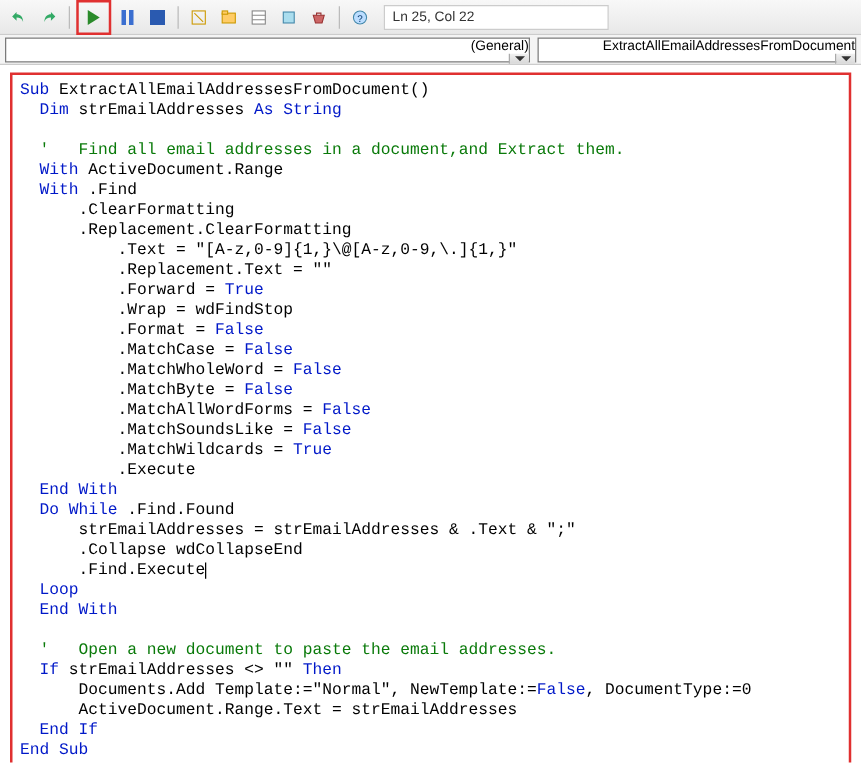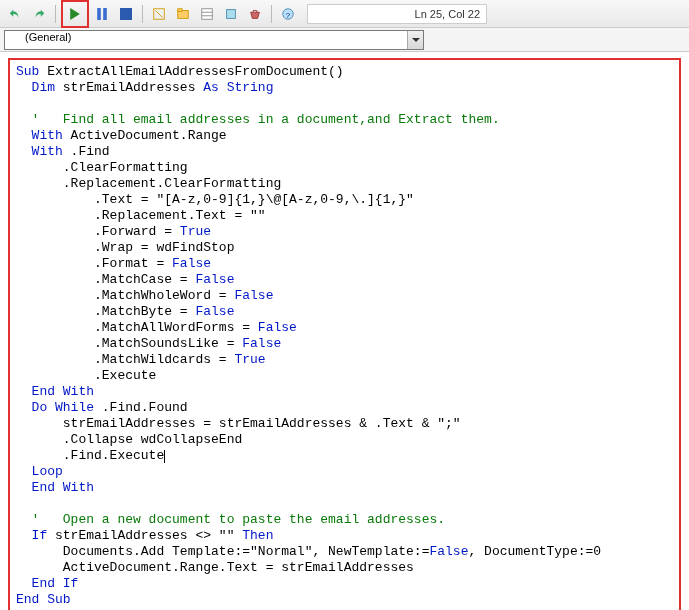--- a/index.html
+++ b/index.html
@@ -35,40 +35,40 @@
   .cursor-pos {
     margin-left: 6px;
     background: #fff;
     border: 1px solid #ccc;
     height: 20px;
     line-height: 18px;
     padding: 0 6px;
     min-width: 180px;
     font-size: 11px;
     color: #333;
-    text-align: right;
   }
   .dropdowns {
     display: flex;
     height: 24px;
     border-bottom: 1px solid #ccc;
     background: #f4f4f4;
     align-items: center;
     padding: 2px 4px;
     gap: 6px;
   }
   .combo {
     display: flex;
-    align-items: flex-start;
+    align-items: flex-end;
     background: #fff;
     border: 1px solid #7a7a7a;
     height: 20px;
     font-size: 11px;
     padding-left: 20px;
     position: relative;
+    flex-direction: column;
   }
   .combo .arrow {
     width: 16px;
     height: 18px;
     background: linear-gradient(#f0f0f0,#d8d8d8);
     border-left: 1px solid #aaa;
     display:flex;align-items:center;justify-content:center;
     margin-left:auto;
   }
   .combo .arrow svg { width:8px;height:8px; }
@@ -167,20 +167,28 @@
         <circle cx="8" cy="8" r="6" fill="#bdf" stroke="#48a"></circle>
         <text x="8" y="12" text-anchor="middle" font-size="9" fill="#036">?</text>
       </svg>
     </div>
   <div class="cursor-pos">Ln 25, Col 22</div>
 </div>
 
 <div class="dropdowns">
   <div class="combo combo-left">
     <span>(General)</span>
+    <div class="arrow">
+        <svg viewBox="0 0 8 8">
+          <path d="M0 2l4 4 4-4z" fill="#333"></path>
+        </svg>
+      </div>
+  </div>
+  <div class="combo combo-right">
+    <span>ExtractAllEmailAddressesFromDocument</span>
     <div class="arrow">
         <svg viewBox="0 0 8 8">
           <path d="M0 2l4 4 4-4z" fill="#333"></path>
         </svg>
       </div>
   </div>
 </div>
 
 <div class="code-wrap">
 <div class="code"><span class="kw">Sub</span><span> ExtractAllEmailAddressesFromDocument()</span>

